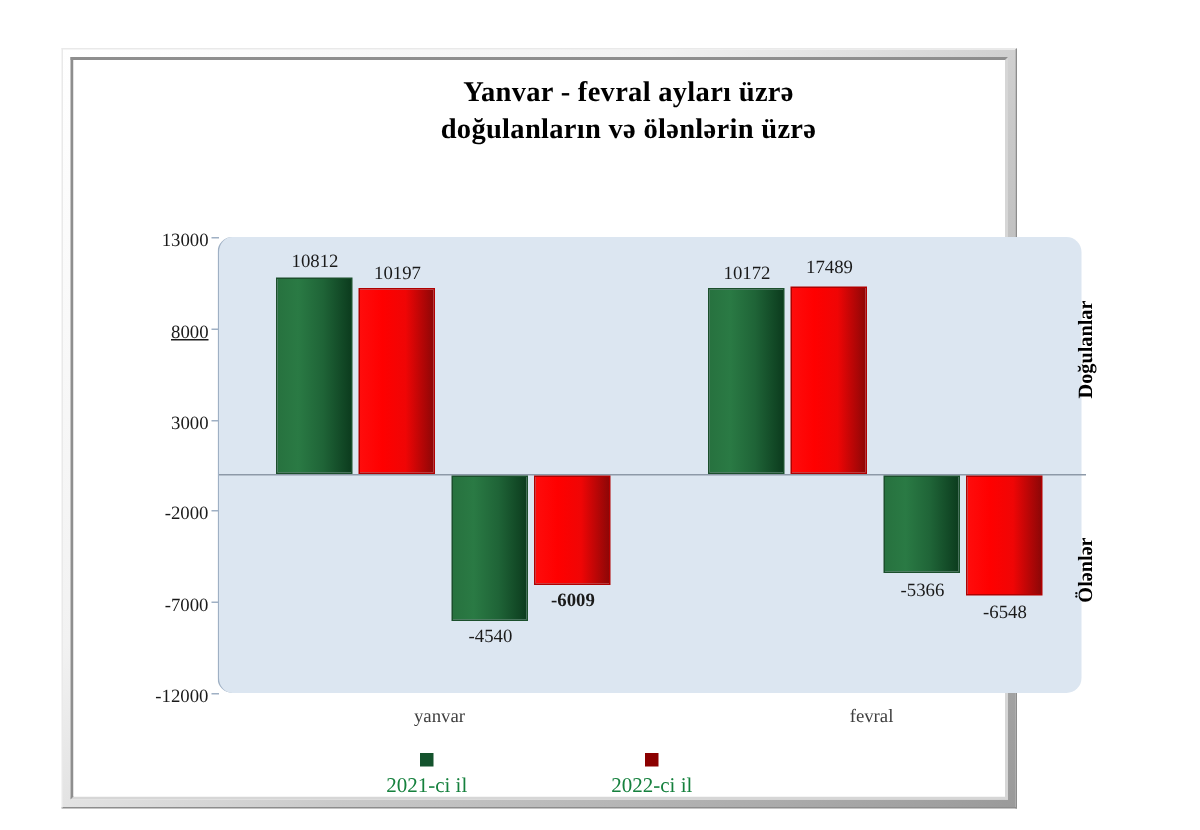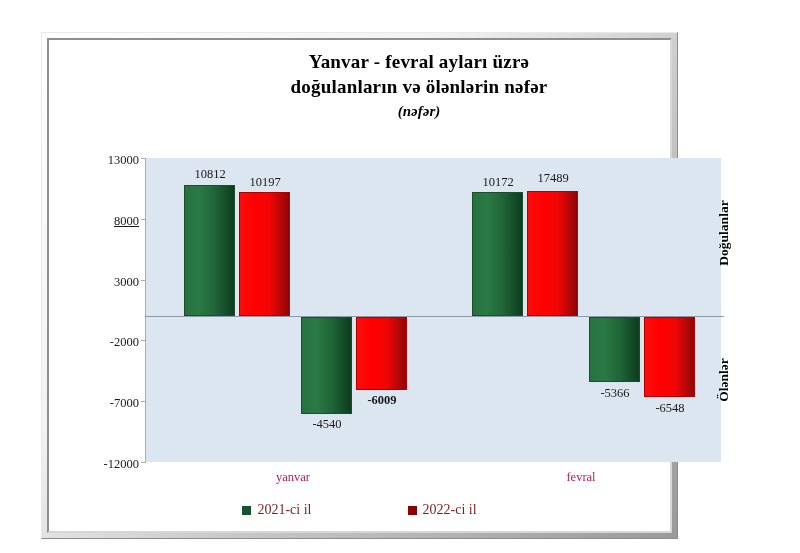--- a/index.html
+++ b/index.html
@@ -79,20 +79,21 @@
   
   .plot {
     position: absolute;
     left: 96px;          
     top: 118px;          
     width: 576px;        
     height: 304px;       
     background: #dce6f1;
     border-left: 1px solid #9fb0c4;
     box-sizing: border-box;
+    border-radius: 10px;
   }
 
   
   .zero-line {
     position: absolute;
     left: 0;
     width: 578px;
     height: 0;
     border-top: 1px solid #8d99a8;
   }
@@ -144,21 +145,21 @@
     color: #1a1a1a;
     white-space: nowrap;
     text-align: center;
     line-height: 14px;
   }
 
   
   .cat-label {
     position: absolute;
     font-size: 12.5px;
-    color: #be185d;
+    color: #404040;
     text-align: center;
     white-space: nowrap;
   }
 
   
   .side-label {
     position: absolute;
     font-size: 13.5px;
     font-weight: bold;
     color: #000000;
@@ -179,41 +180,41 @@
     display: flex;
     justify-content: center;
     align-items: center;
     gap: 96px;
   }
   .legend-item {
     display: flex;
     align-items: center;
     gap: 6px;
     font-size: 14px;
-    color: #7f1d1d;
+    color: #15803d;
+    flex-direction: column;
   }
   .legend-swatch {
     width: 9px;
     height: 9px;
     display: inline-block;
   }
 </style>
 </head>
 <body>
 
 <div id="root">
 
   <div class="frame-outer">
     <div class="frame-mid">
       <div class="frame-inner">
 
         <div class="title-block">
           <div class="title-line">Yanvar - fevral ayları üzrə</div>
-          <div class="title-line">doğulanların və ölənlərin nəfər</div>
-          <div class="title-sub">(nəfər)</div>
+          <div class="title-line">doğulanların və ölənlərin üzrə</div>
         </div>
 
         <div class="ylabels-col">
           <div class="ylabel" style="top:-4px;margin-left:42px;">13000</div>
           <div class="ylabel" style="top:56.8px;text-decoration:underline;">8000</div>
           <div class="ylabel" style="top:117.6px;">3000</div>
           <div class="ylabel" style="top:178.4px;">-2000</div>
           <div class="ylabel" style="top:239.2px;">-7000</div>
           <div class="ylabel" style="top:300px;">-12000</div>
         </div>

